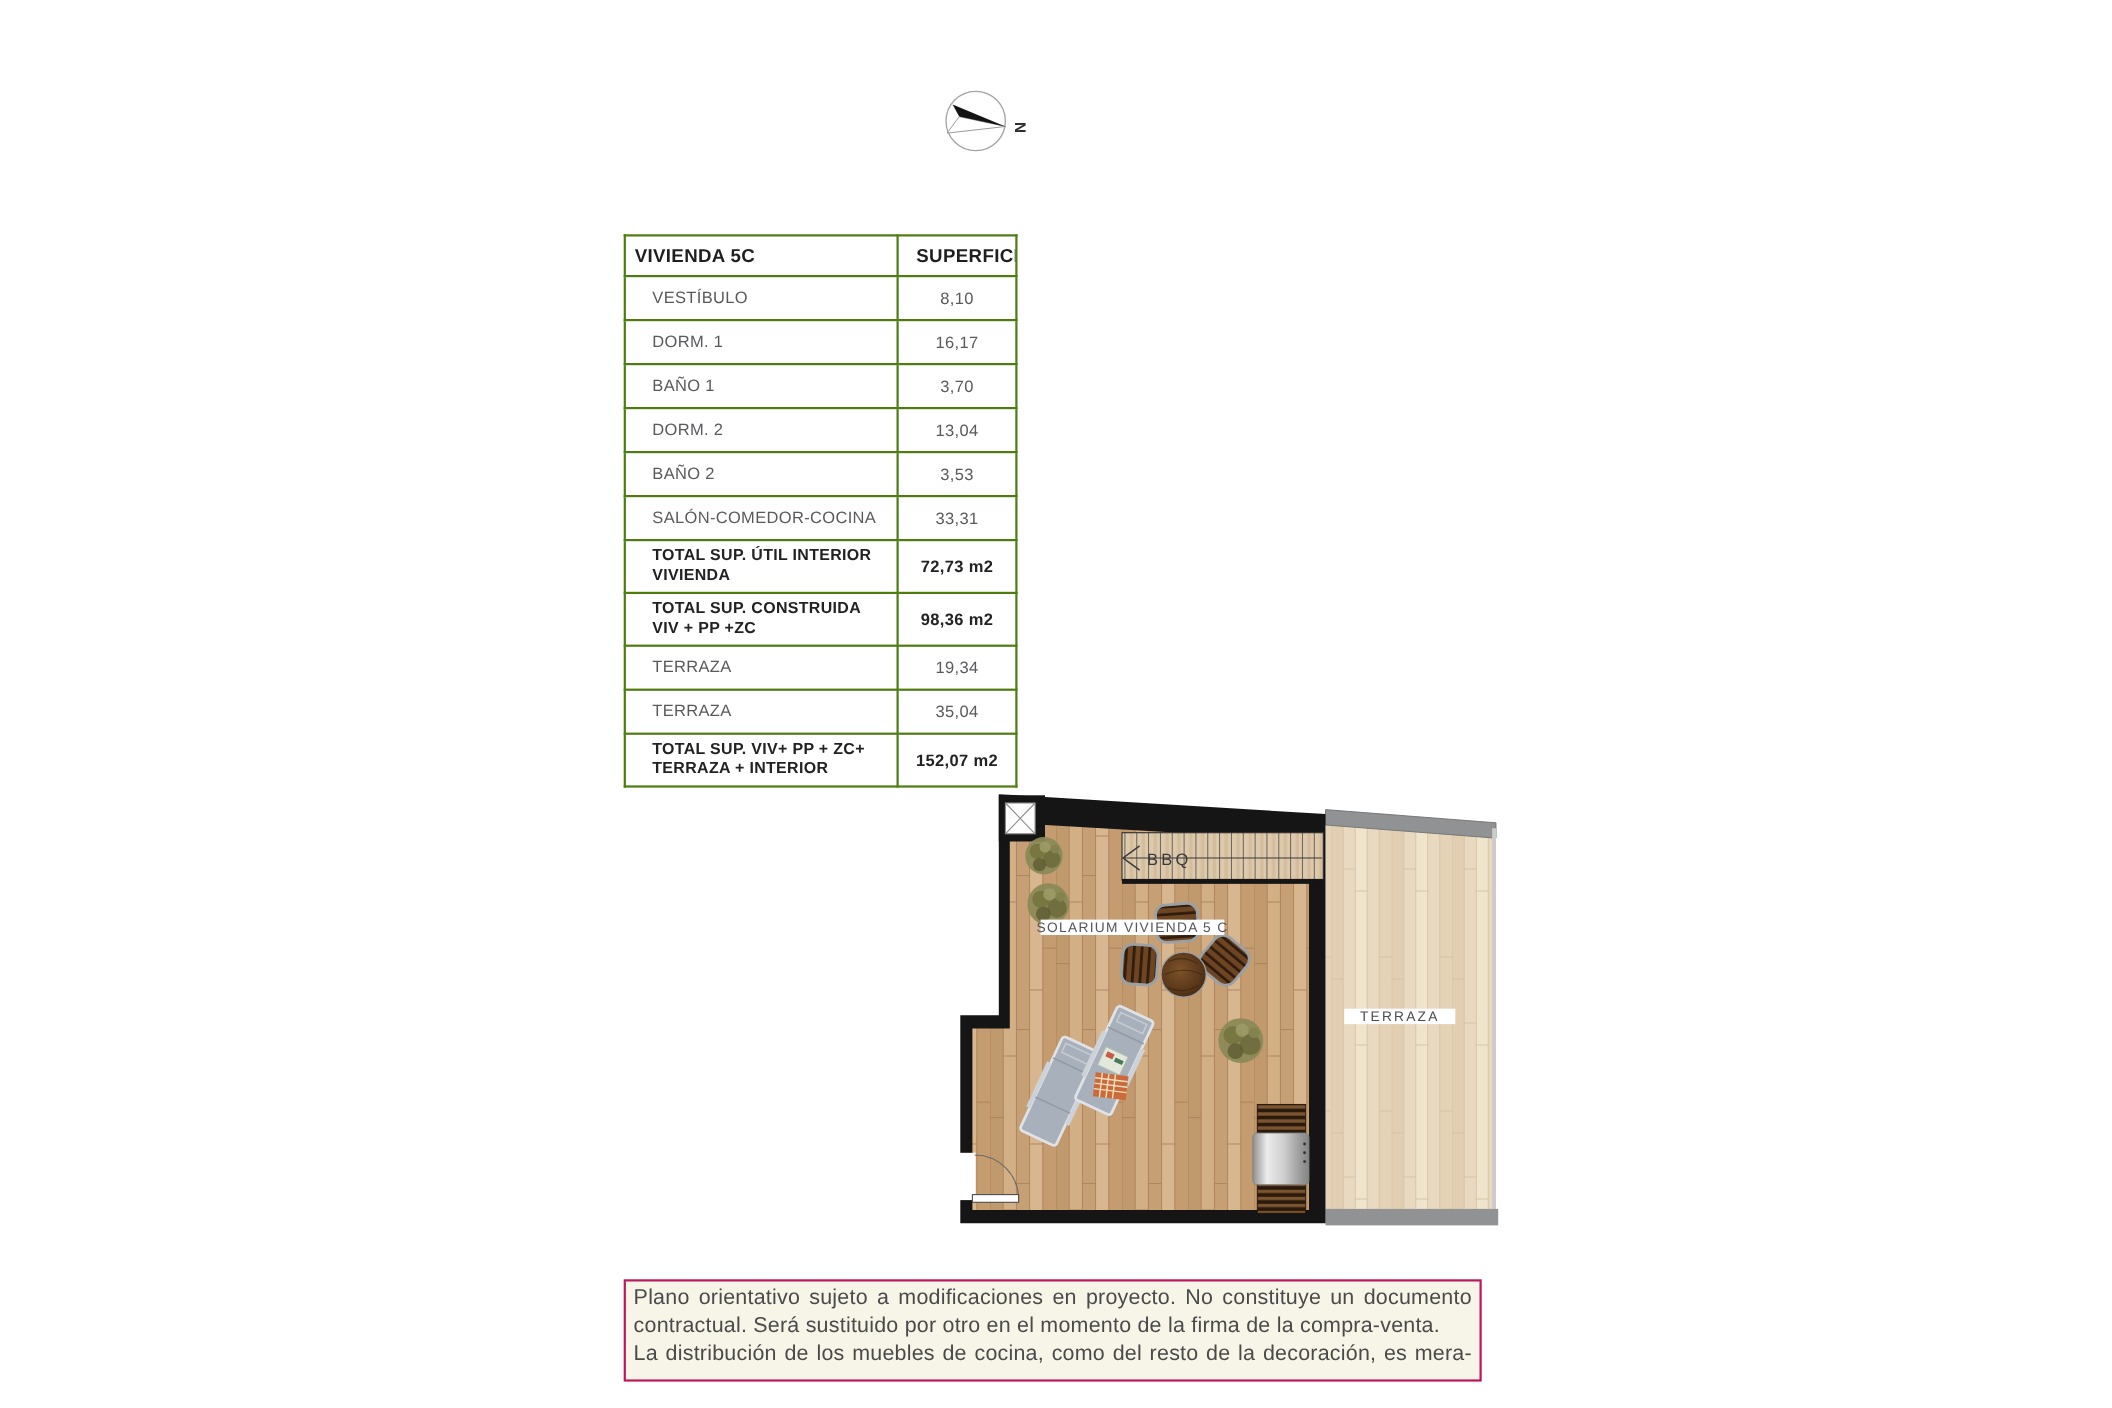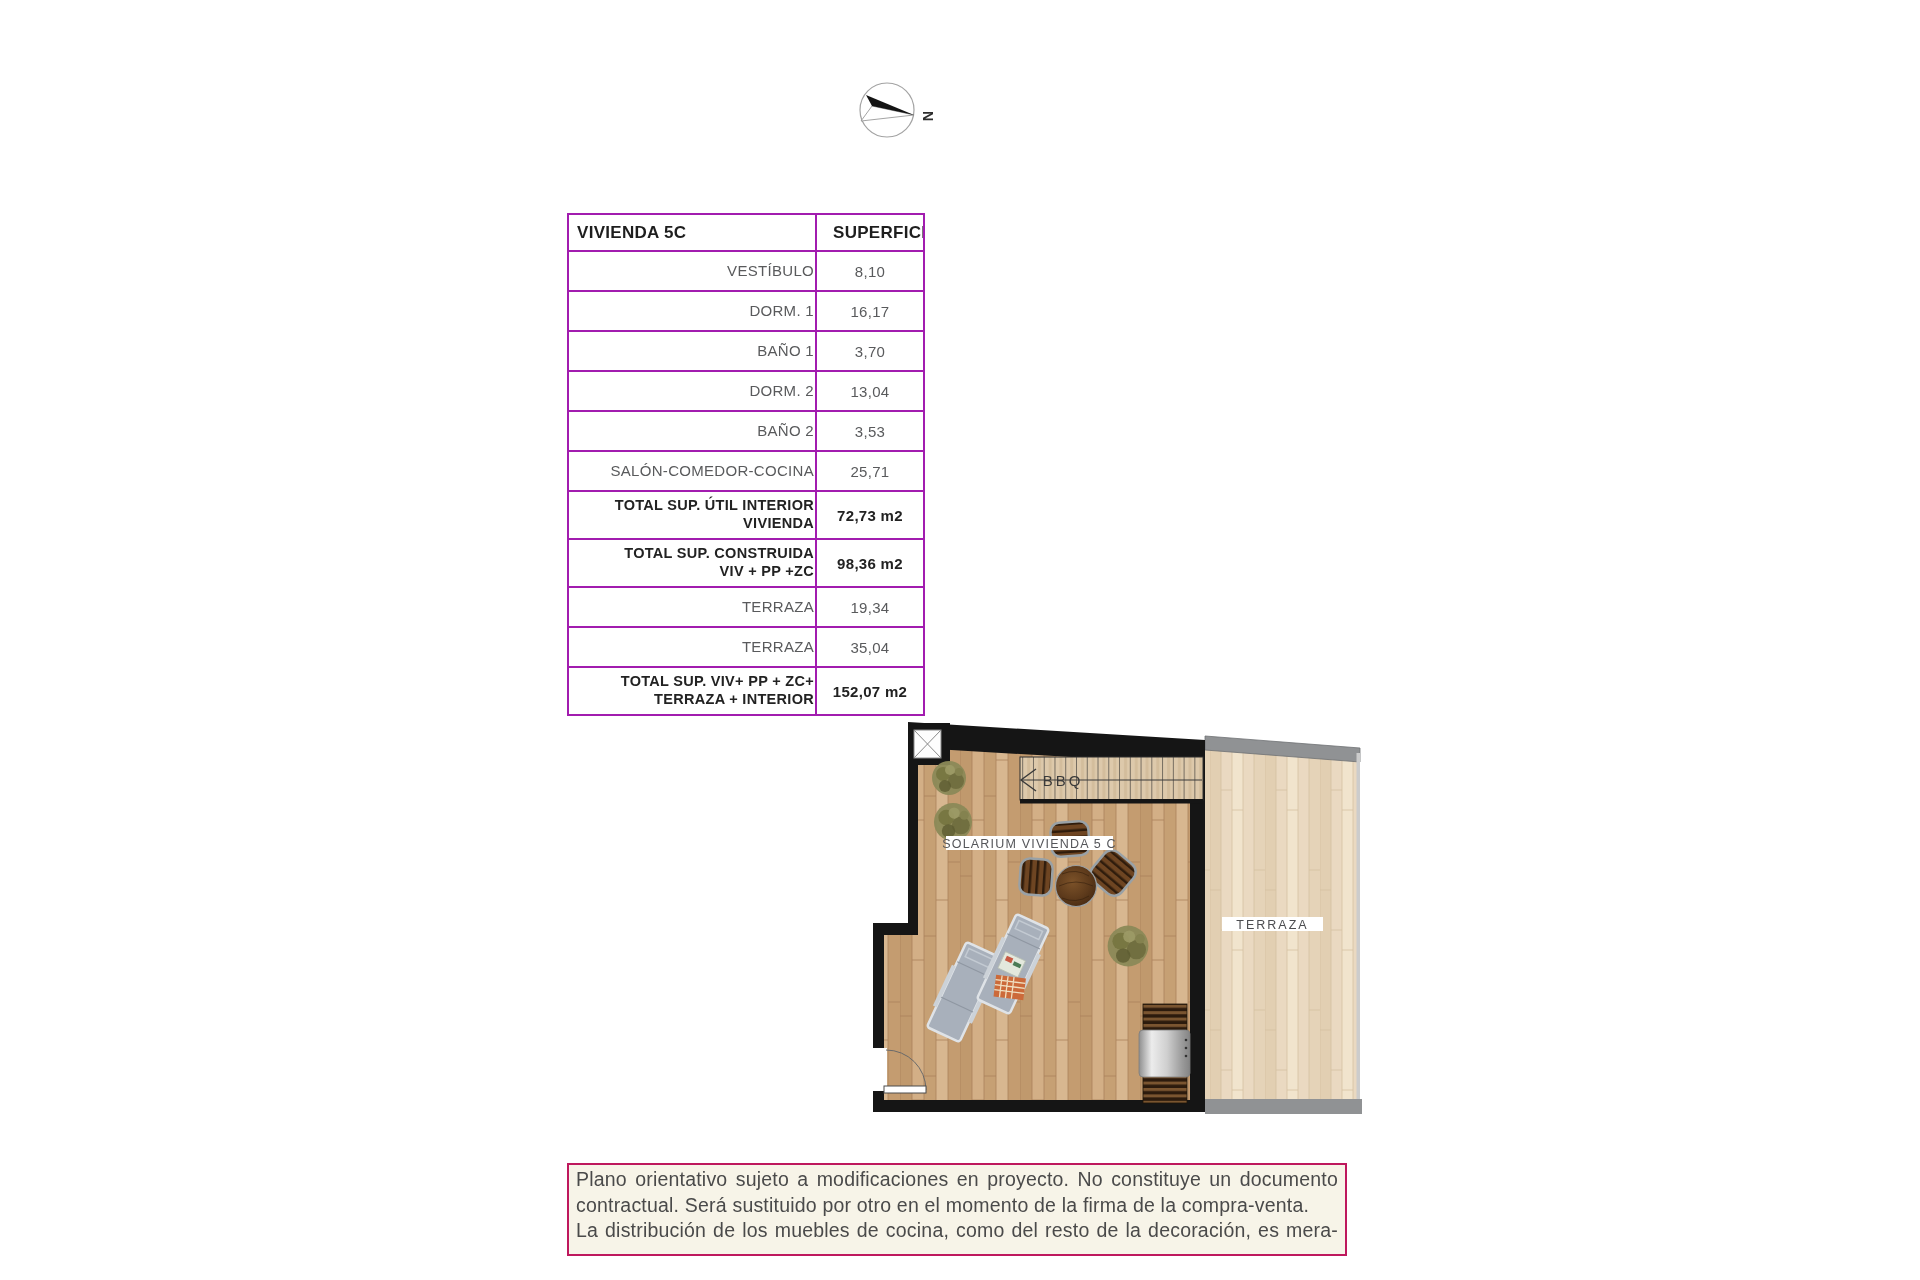--- a/index.html
+++ b/index.html
@@ -5,26 +5,26 @@
   html,body{margin:0;padding:0;background:#ffffff;}
   .page{position:relative;width:1920px;height:1280px;background:#ffffff;overflow:hidden;
         font-family:"Liberation Sans",sans-serif;}
 
   
   .compass{position:absolute;left:850px;top:68px;width:100px;height:90px;}
 
   
   .area-table{position:absolute;left:567px;top:213px;width:356px;
               border-collapse:collapse;table-layout:fixed;}
-  .area-table th,.area-table td{border:2px solid #a21caf;overflow:hidden;}
+  .area-table th,.area-table td{border:2px solid #4d7c0f;overflow:hidden;}
   .area-table th{height:33px;font-size:17px;color:#1e1e1e;letter-spacing:.3px;}
   .area-table th.lbl{text-align:left;padding-left:8px;}
   .area-table th.val{text-align:right;padding-left:16px;}
   .area-table td{height:36px;font-size:15px;color:#595a5c;letter-spacing:.3px;}
-  .area-table td.lbl{text-align:right;padding-left:0;white-space:pre-line;line-height:1.22;margin-left:24px;}
+  .area-table td.lbl{text-align:left;padding-left:24px;white-space:pre-line;line-height:1.22;margin-left:24px;}
   .area-table td.val{text-align:center;}
   .area-table tr.total-row td{font-weight:bold;color:#222222;font-size:14.5px;height:44px;}
   .area-table tr.total-row td.val{font-size:15px;}
 
   
   .plan{position:absolute;left:855px;top:713px;width:515px;height:408px;}
 
   
   .disclaimer{position:absolute;left:567px;top:1163px;width:762px;
               background:#f7f4e8;border:2px solid #be185d;
@@ -74,21 +74,21 @@
         <tr>
           <td class="lbl">DORM. 2</td>
           <td class="val">13,04</td>
         </tr>
         <tr>
           <td class="lbl">BAÑO 2</td>
           <td class="val">3,53</td>
         </tr>
         <tr>
           <td class="lbl">SALÓN-COMEDOR-COCINA</td>
-          <td class="val">25,71</td>
+          <td class="val">33,31</td>
         </tr>
         <tr class="total-row">
           <td class="lbl">TOTAL SUP. ÚTIL INTERIOR
 VIVIENDA</td>
           <td class="val">72,73 m2</td>
         </tr>
         <tr class="total-row">
           <td class="lbl">TOTAL SUP. CONSTRUIDA
 VIV + PP +ZC</td>
           <td class="val">98,36 m2</td>

